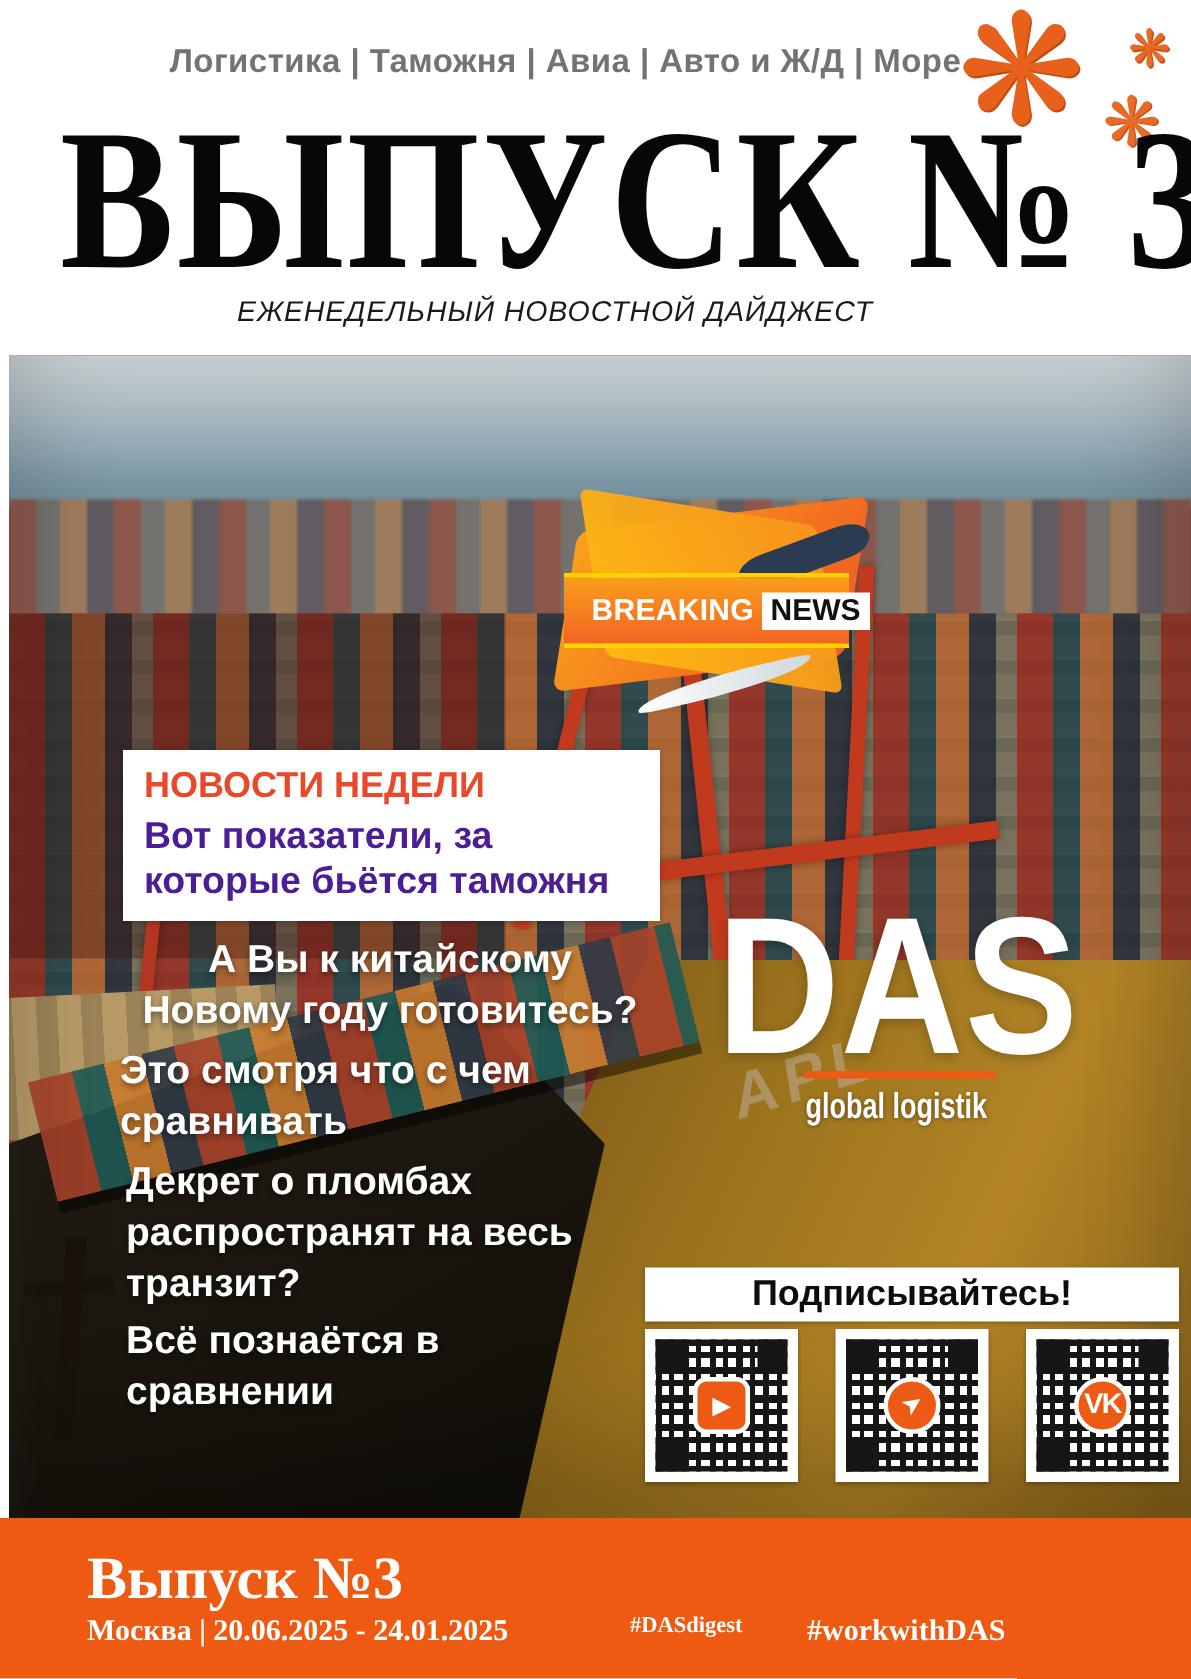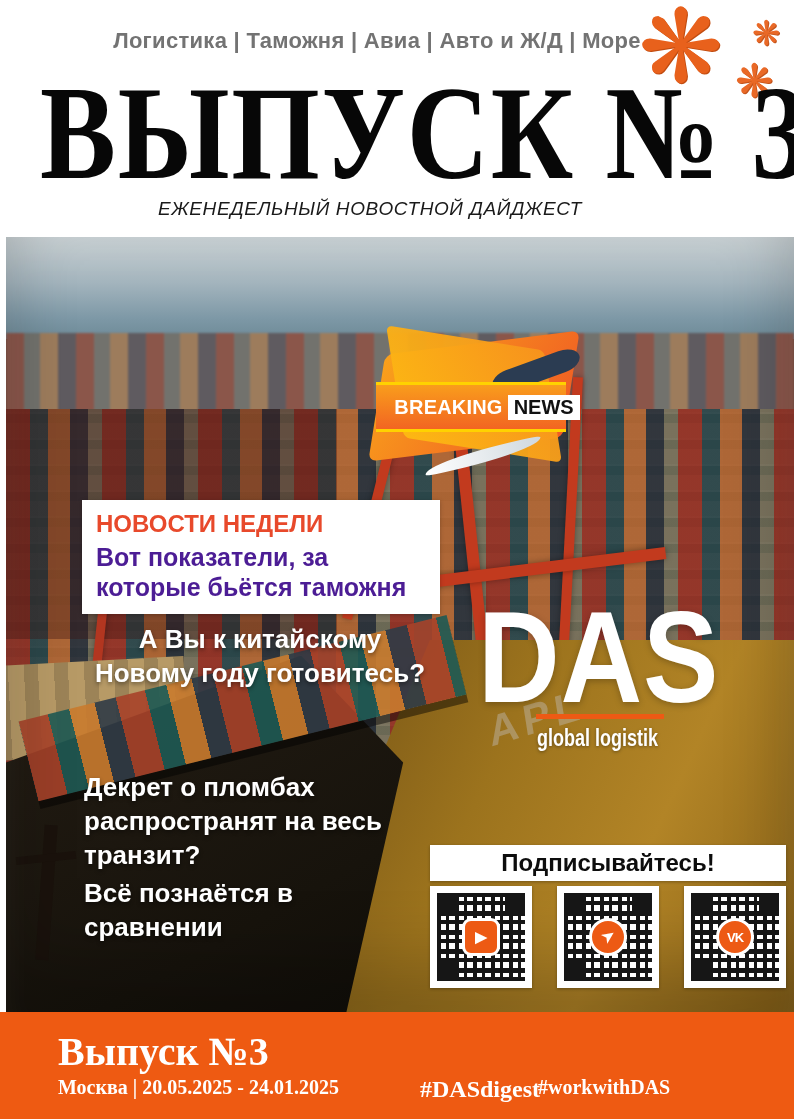--- a/index.html
+++ b/index.html
@@ -115,27 +115,27 @@
       linear-gradient(#fff,#fff) 3px calc(100% - 3px)/14px 14px no-repeat,
       linear-gradient(#161616,#161616) 6px calc(100% - 6px)/8px 8px no-repeat,
       repeating-linear-gradient(90deg,#161616 0 4px,transparent 4px 9px,#161616 9px 12px,transparent 12px 18px),
       repeating-linear-gradient(0deg,#161616 0 4px,#fff 4px 8px,#161616 8px 13px,#fff 13px 19px);}
   .qr-badge{position:absolute;left:50%;top:50%;width:32px;height:32px;margin:-19px 0 0 -19px;
     background:#ED5A14;border:3px solid #fff;border-radius:9px;
     display:flex;align-items:center;justify-content:center;
     color:#fff;font-weight:700;font-size:15px;}
   .qr-tg .qr-badge{border-radius:50%;}
   .qr-tg .qr-glyph{display:inline-block;transform:rotate(-35deg);margin-top:-2px;}
-  .qr-vk .qr-badge{border-radius:50%;font-size:13px;letter-spacing:-1px;}
+  .qr-vk .qr-badge{border-radius:50%;font-size:19px;letter-spacing:-1px;}
   
   .footer{position:absolute;left:0;top:1012px;width:794px;height:107px;background:#EE5A12;z-index:2;
     font-family:"Liberation Serif",serif;color:#fff;}
   .footer .issue{position:absolute;left:58px;top:16px;font-weight:700;font-size:40px;}
   .footer .meta{position:absolute;left:58px;top:64px;font-weight:700;font-size:20px;}
-  .footer .tag1{position:absolute;left:420px;top:64px;font-weight:700;font-size:24px;}
+  .footer .tag1{position:absolute;left:420px;top:64px;font-weight:700;font-size:15px;}
   .footer .tag2{position:absolute;left:538px;top:64px;font-weight:700;font-size:20px;}
 </style>
 </head>
 <body>
 
 <div class="page">
 
   <div class="topics">Логистика | Таможня | Авиа | Авто и Ж/Д | Море</div>
   <span class="snowflake snow-lg">❋</span>
   <span class="snowflake snow-sm1">❋</span>
@@ -173,20 +173,21 @@
       <span class="news">NEWS</span>
     </div>
   </div>
 
   <div class="newsbox">
     <div class="kicker">НОВОСТИ НЕДЕЛИ</div>
     <div class="head">Вот показатели, за которые бьётся таможня</div>
   </div>
 
   <div class="hl hl1">А Вы к китайскому Новому году готовитесь?</div>
+  <div class="hl hl2">Это смотря что с чем сравнивать</div>
   <div class="hl hl4">Всё познаётся в сравнении</div>
   <div class="hl hl3">Декрет о пломбах распространят на весь транзит?</div>
 
   <div class="logo">
     <div class="wordmark">DAS</div>
     <div class="rule"></div>
     <div class="tagline">global logistik</div>
   </div>
 
   <div class="sub-bar">
@@ -207,18 +208,18 @@
   </div>
   <div class="qr-tile qr-vk">
     <div class="qr-pattern"></div>
     <div class="qr-badge">
       <span class="qr-glyph">VK</span>
     </div>
   </div>
 
   <div class="footer">
     <div class="issue">Выпуск №3</div>
-    <div class="meta">Москва | 20.05.2025 - 24.01.2025</div>
+    <div class="meta">Москва | 20.06.2025 - 24.01.2025</div>
     <div class="tag1">#DASdigest</div>
     <div class="tag2">#workwithDAS</div>
   </div>
 
 </div>
 
 </body></html>

